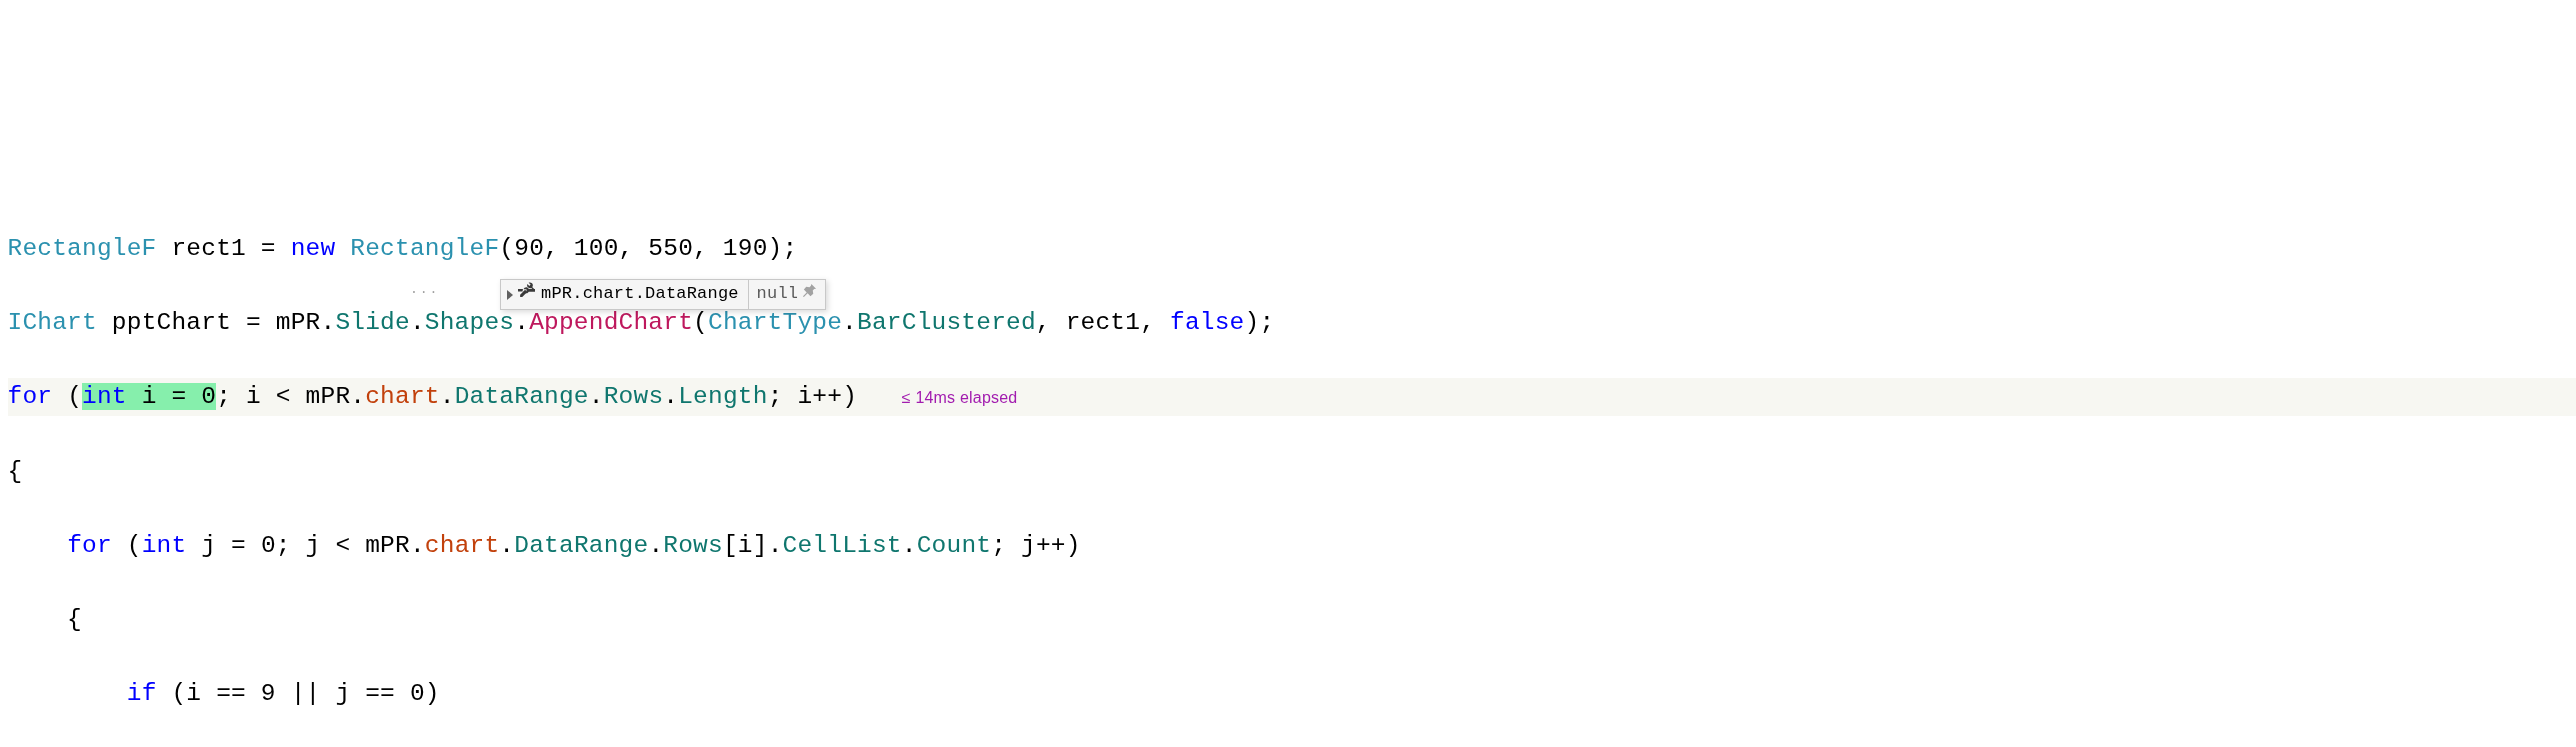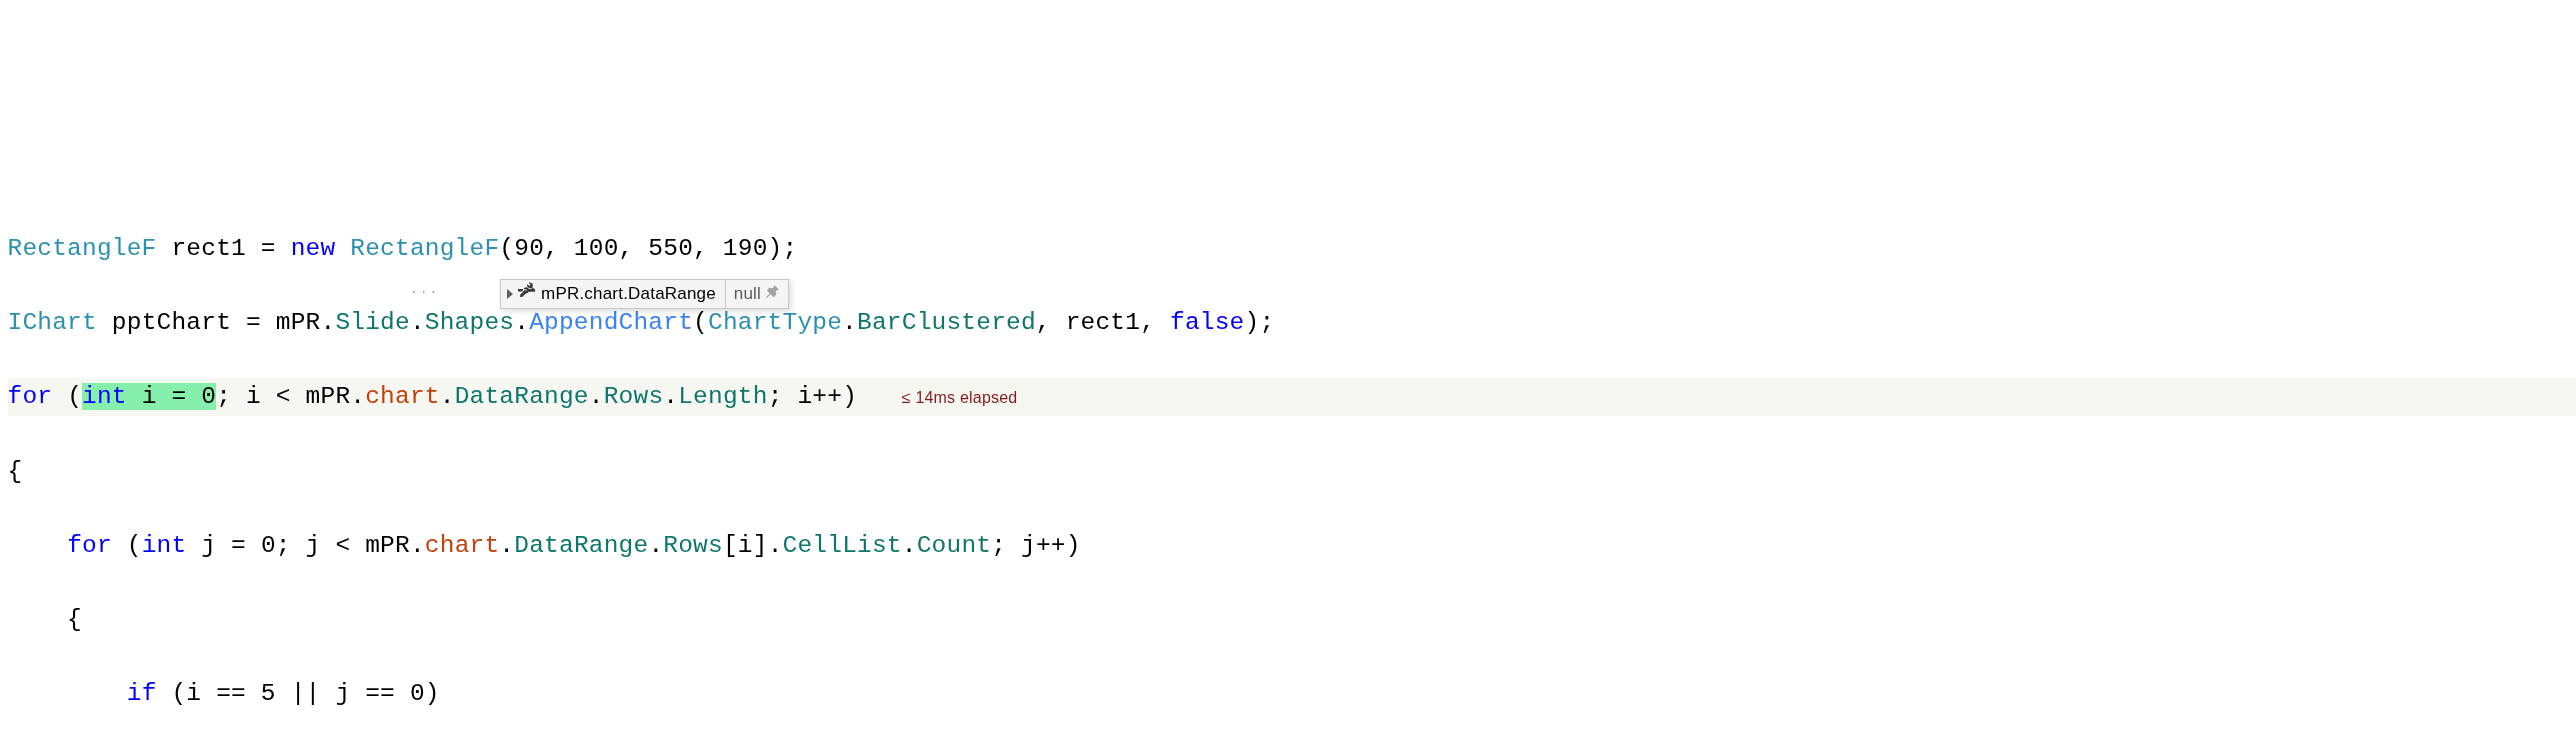--- a/index.html
+++ b/index.html
@@ -1,48 +1,48 @@
 <!DOCTYPE html>
 <html><head>
 <meta charset="utf-8">
 <style>
 html,body{margin:0;padding:0;font-family:Consolas,'Courier New',monospace;font-size:24.5px;line-height:37px;color:#000;background:#fff;white-space:pre;letter-spacing:0.2px}
 .code{position:relative;padding:7.5px 0 7.5px 7.5px}
 .kw{color:#0000ff}
 .type{color:#2b91af}
-.method{color:#3b82f6}
+.method{color:#be185d}
 .prop{color:#0f766e}
 .field{color:#c2410c}
 .hl-yellow{background:#86efac}
 .hl-highlight-line{background:#f7f7f2}
 .row{display:block}
-.tooltip{position:absolute;top:94px;left:500px;font-family:Liberation Sans, sans-serif;font-size:17px;line-height:24.5px;display:flex;box-shadow:1.9px 1.9px 5.7px rgba(0,0,0,0.15);background:#f5f5f5;border:0.9px solid #c8c8c8}
+.tooltip{position:absolute;top:94px;left:500px;font-family:Liberation Mono, monospace;font-size:17px;line-height:24.5px;display:flex;box-shadow:1.9px 1.9px 5.7px rgba(0,0,0,0.15);background:#f5f5f5;border:0.9px solid #c8c8c8}
 .tooltip .lhs{display:flex;align-items:center;gap:5.7px;padding:1.9px 9.4px 1.9px 5.7px;border-right:0.9px solid #c8c8c8}
 .tooltip .rhs{display:flex;align-items:center;gap:4px;padding:1.9px 7.5px}
 .tooltip .expr{color:#000}
 .tooltip .val{color:#5a5a5a}
 .tri{width:0;height:0;border-top:5.7px solid transparent;border-bottom:5.7px solid transparent;border-left:6.6px solid #606060}
 .wrench svg{width:17px;height:17px}
 .pin svg{width:15px;height:15px;opacity:0.55}
-.elapsed{color:#7f1d1d;font-family:'Segoe UI',Arial,sans-serif;font-size:16px}
+.elapsed{color:#a21caf;font-family:'Segoe UI',Arial,sans-serif;font-size:16px}
 .dots{color:#a0a0a0;letter-spacing:1.9px;font-size:13.2px;line-height:0}
 </style>
 </head>
 <body>
 
 
 
 <div class="code">
 <span class="row"><span class="type">RectangleF</span><span> rect1 </span><span>= </span><span class="kw">new </span><span class="type">RectangleF</span><span>(90, 100, 550, 190);</span></span>
 <span class="row"><span class="type">IChart</span><span> pptChart </span><span>= </span><span>mPR</span><span>.</span><span class="prop">Slide</span><span style="position:relative"><span class="dots" style="position:absolute;left:0;top:-19px">...</span></span><span>.</span><span class="prop">Shapes</span><span>.</span><span class="method">AppendChart</span><span>(</span><span class="type">ChartType</span><span>.</span><span class="prop">BarClustered</span><span>, rect1, </span><span class="kw">false</span><span>);</span></span>
 <span class="row hl-highlight-line"><span class="kw">for </span><span>(</span><span class="hl-yellow"><span class="kw">int</span><span> i = 0</span></span><span>; i &lt; </span><span>mPR</span><span>.</span><span class="field">chart</span><span>.</span><span class="prop">DataRange</span><span>.</span><span class="prop">Rows</span><span>.</span><span class="prop">Length</span><span>; i++)</span>   <span class="elapsed">≤ 14ms elapsed</span></span>
 <span class="row">{</span>
 <span class="row"><span>    </span><span class="kw">for </span><span>(</span><span class="kw">int</span><span> j = 0; j &lt; </span><span>mPR</span><span>.</span><span class="field">chart</span><span>.</span><span class="prop">DataRange</span><span>.</span><span class="prop">Rows</span><span>[i].</span><span class="prop">CellList</span><span>.</span><span class="prop">Count</span><span>; j++)</span></span>
 <span class="row">    {</span>
-<span class="row"><span>        </span><span class="kw">if </span><span>(i == 5 || j == 0)</span></span>
+<span class="row"><span>        </span><span class="kw">if </span><span>(i == 9 || j == 0)</span></span>
 <span class="row">        {</span>
 
 
 
 
 
 
 
 <div class="tooltip">
   <div class="lhs">

